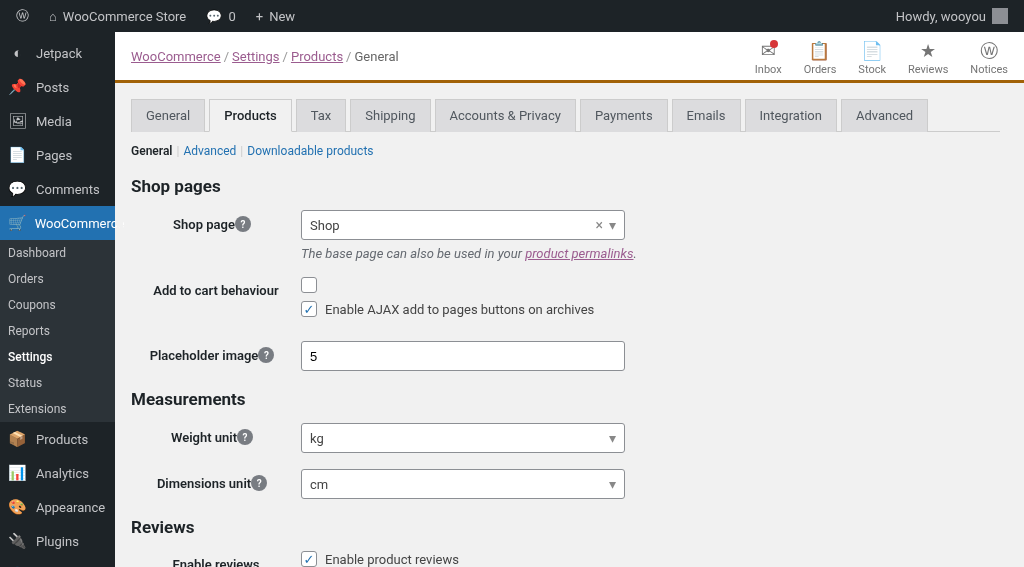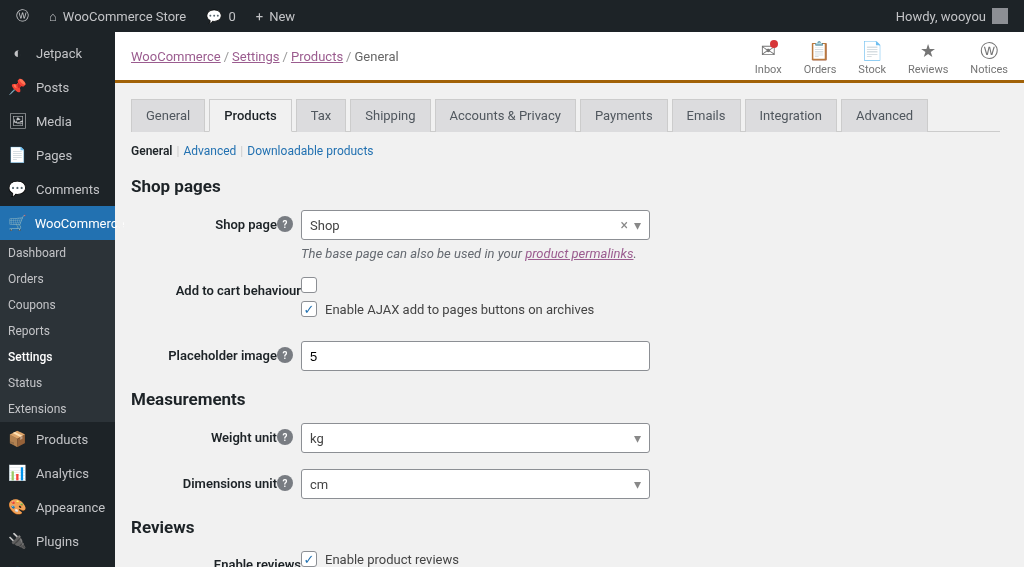--- a/index.html
+++ b/index.html
@@ -39,25 +39,25 @@
 .nav-tab.active { background: #f1f1f1; border-bottom: 1px solid #f1f1f1; color: #1d2327; font-weight: 500; }
 
 .subsub { margin-bottom: 18px; font-size: 12px; }
 .subsub a { color: #2271b1; text-decoration: none; }
 .subsub .cur { font-weight: 600; color: #1d2327; }
 .subsub .bar { color: #ccc; margin: 0 4px; }
 
 h2.section { font-size: 17px; font-weight: 700; color: #1d2327; margin: 18px 0 14px; }
 
 .form-row { display: flex; align-items: flex-start; margin-bottom: 16px; }
-.form-label { width: 170px; flex-shrink: 0; font-weight: 600; color: #1d2327; font-size: 13px; padding-top: 6px; display: flex; justify-content: flex-end; align-items: center; }
+.form-label { width: 170px; flex-shrink: 0; font-weight: 600; color: #1d2327; font-size: 13px; padding-top: 6px; display: flex; justify-content: center; align-items: center; }
 .help-ic { width: 16px; height: 16px; border-radius: 50%; background: #787c82; color: #fff; font-size: 10px; display: inline-flex; align-items: center; justify-content: center; margin-right: 8px; }
 .form-control { flex: 1; max-width: 380px; }
 
-.select-like, input.txt, select.sel { width: 349px; padding: 5px 8px; border: 1px solid #8c8f94; border-radius: 3px; background: #fff; font-size: 13px; display: flex; align-items: center; justify-content: space-between; height: 30px; }
+.select-like, input.txt, select.sel { width: 324px; padding: 5px 8px; border: 1px solid #8c8f94; border-radius: 3px; background: #fff; font-size: 13px; display: flex; align-items: center; justify-content: space-between; height: 30px; }
 .select-like .ctl { color: #888; font-size: 14px; display: flex; gap: 6px; }
 .description { font-size: 13px; font-style: italic; color: #646970; margin-top: 6px; }
 .description a { color: #9b5c8f; text-decoration: underline; }
 
 .chk-line { display: flex; align-items: center; gap: 8px; margin-bottom: 8px; font-size: 13px; }
 .chk { width: 16px; height: 16px; border: 1px solid #8c8f94; border-radius: 3px; background: #fff; display: inline-flex; align-items: center; justify-content: center; color: #2271b1; font-size: 13px; }
 .chk.on::after { content: "✓"; }
 </style>
 </head>
 <body>

